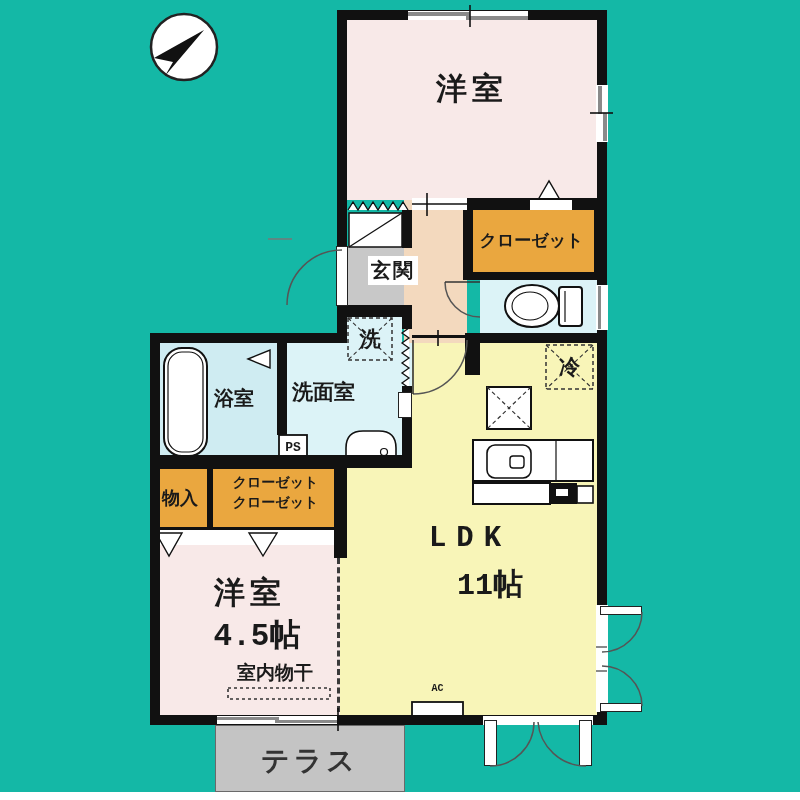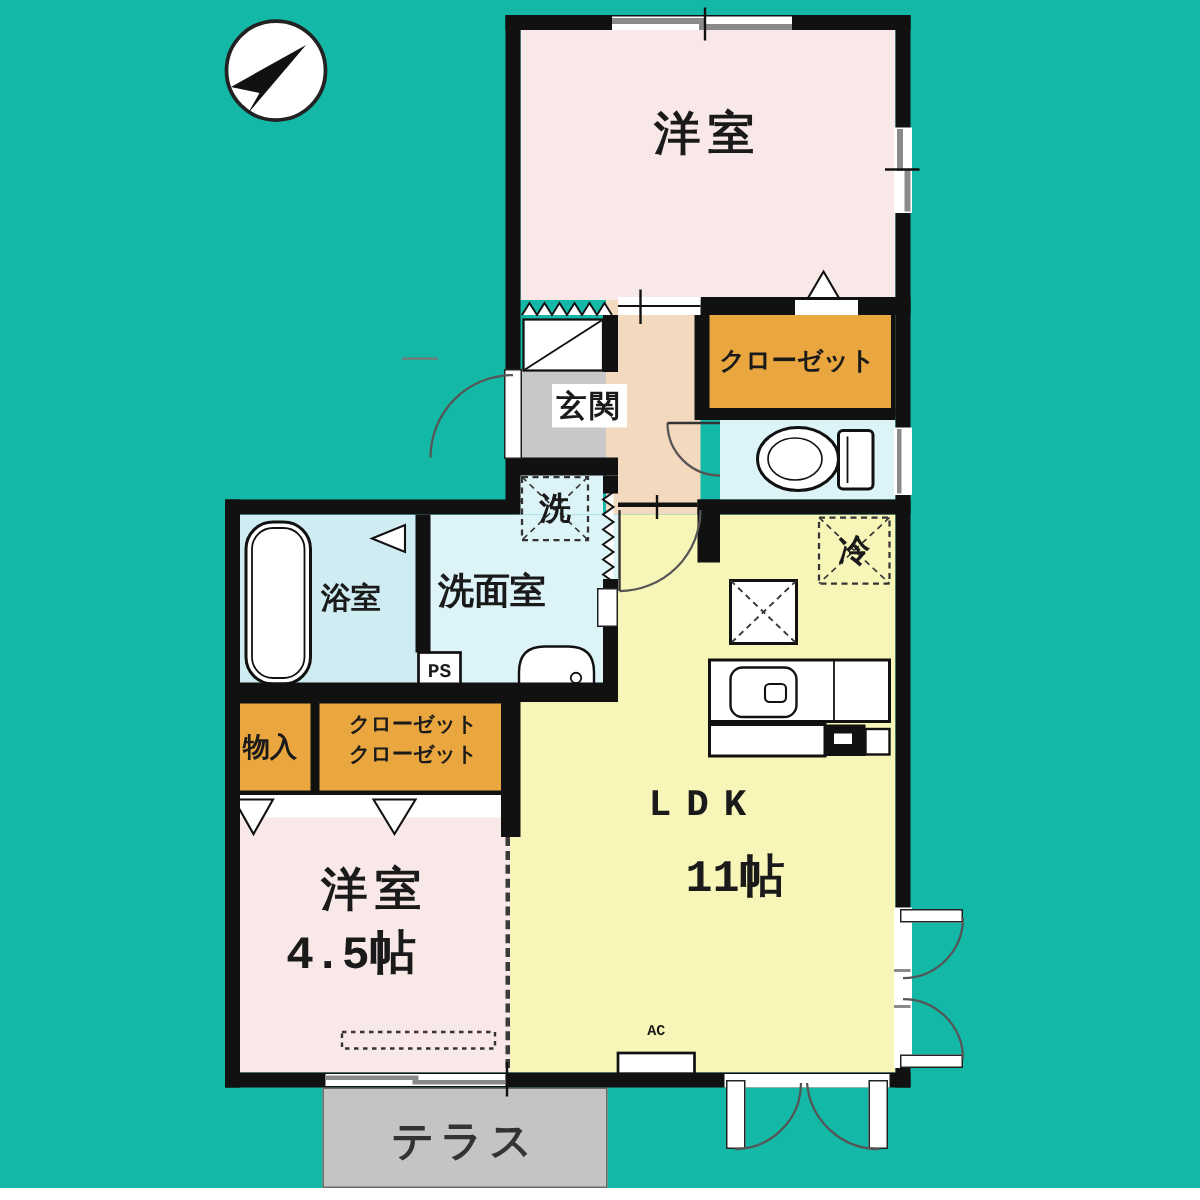--- a/index.html
+++ b/index.html
@@ -200,28 +200,29 @@
   <div class="lbl ctr" style="left:347px;top:68px;width:250px;font-size:31px;letter-spacing:5px;">洋室</div>
 
   <div class="lbl ctr" style="left:466px;top:229px;width:131px;font-size:17px;">クローゼット</div>
 
   <div class="lbl" style="left:368px;top:256px;font-size:20px;background:#fff;padding:1px 3px;letter-spacing:2px;">玄関</div>
 
   <div class="lbl ctr" style="left:348px;top:325px;width:44px;font-size:21px;">洗</div>
   <div class="lbl ctr" style="left:546px;top:353px;width:47px;font-size:21px;">冷</div>
 
   <div class="lbl" style="left:214px;top:385px;font-size:20px;">浴室</div>
-  <div class="lbl" style="left:292px;top:378px;font-size:24px;">洗面室</div>
+  <div class="lbl" style="left:292px;top:378px;font-size:21px;">洗面室</div>
   <div class="lbl ctr" style="left:279px;top:440px;width:28px;font-size:13px;font-weight:700;">PS</div>
 
   <div class="lbl ctr" style="left:150px;top:486px;width:60px;font-size:18px;">物入</div>
   <div class="lbl ctr" style="left:210px;top:474px;width:131px;font-size:14px;">クローゼット</div>
   <div class="lbl ctr" style="left:210px;top:494px;width:131px;font-size:14px;">クローゼット</div>
 
   <div class="lbl ctr" style="left:160px;top:572px;width:180px;font-size:31px;letter-spacing:5px;">洋室</div>
-  <div class="lbl ctr" style="left:144px;top:614px;width:180px;font-size:31px;">4.5帖</div>
-
-  <div class="lbl ctr" style="left:400px;top:522px;width:140px;font-size:25px;letter-spacing:10px;">LDK</div>
+  <div class="lbl ctr" style="left:167px;top:614px;width:180px;font-size:31px;">4.5帖</div>
+  <div class="lbl ctr" style="left:195px;top:660px;width:160px;font-size:19px;">室内物干</div>
+
+  <div class="lbl ctr" style="left:400px;top:522px;width:140px;font-size:29px;letter-spacing:10px;">LDK</div>
   <div class="lbl ctr" style="left:420px;top:564px;width:140px;font-size:30px;">11帖</div>
   <div class="lbl ctr" style="left:412px;top:683px;width:51px;font-size:10px;font-weight:700;">AC</div>
 
   <div class="lbl ctr" style="left:215px;top:742px;width:190px;font-size:28px;letter-spacing:4px;color:#333;">テラス</div>
 </div>
 
 </body></html>

